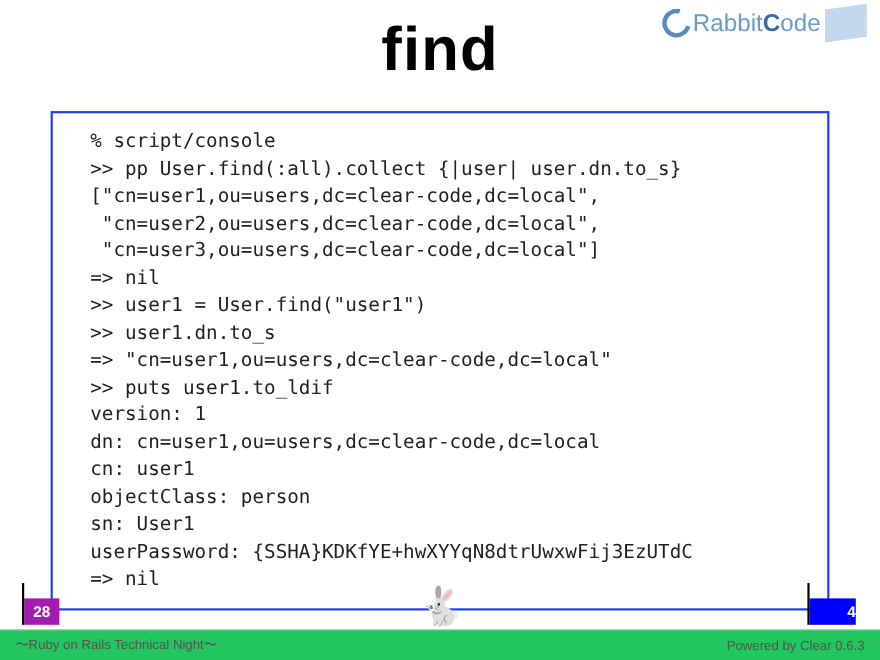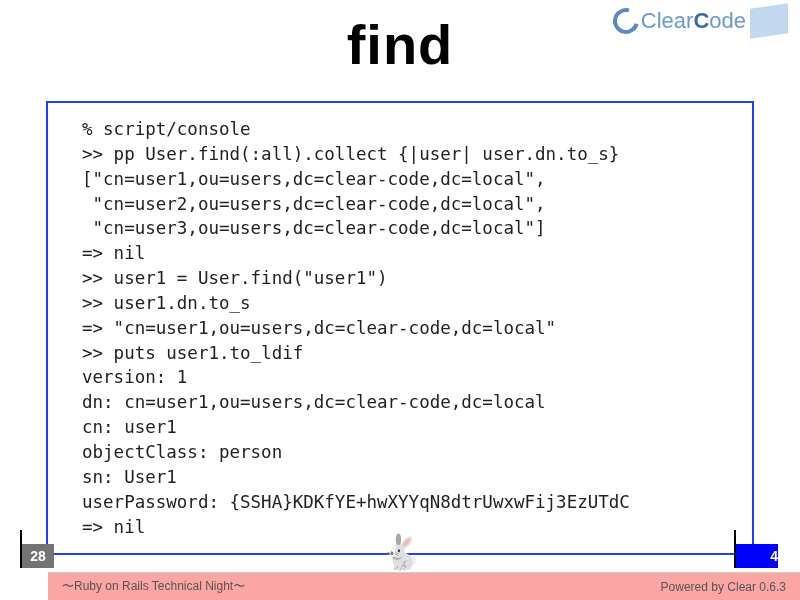--- a/index.html
+++ b/index.html
@@ -58,59 +58,58 @@
     position: absolute;
     bottom: 32px;
     width: 32px; height: 24px;
     display: flex;
     align-items: center;
     justify-content: center;
     color: #fff;
     font-size: 14px;
     font-weight: bold;
   }
-  .flag-left  { left: 22px;  background: #737373; }
+  .flag-left  { left: 22px;  background: #a21caf; }
   .flag-right { right: 22px; background: #0000ff; padding-left: 42px; }
   .flag-left::after, .flag-right::after {
     content: "";
     position: absolute;
     top: -14px;
     width: 2px; height: 38px;
     background: #000;
   }
   .flag-left::after  { left: -2px; }
   .flag-right::after { left: -2px; }
   .footer-bar {
     position: absolute;
     bottom: 0; left: 0; right: 0;
     height: 28px;
     border-top: 1px solid #ccc;
-    background: #fca5a5;
+    background: #22c55e;
     font-size: 12px;
     color: #555;
     display: flex;
     justify-content: space-between;
     align-items: center;
     padding: 0 14px;
-    margin-left: 48px;
   }
   .rabbit {
     position: absolute;
     bottom: 28px;
     left: 50%;
     transform: translateX(-20px);
     font-size: 34px;
   }
 </style>
 </head>
 <body>
 
 <div class="logo">
   <span class="logo-c"></span>
-  <span class="logo-text"><span class="light">Clear</span><span class="bold">C</span><span class="light">ode</span></span>
+  <span class="logo-text"><span class="light">Rabbit</span><span class="bold">C</span><span class="light">ode</span></span>
   <span class="logo-square"></span>
 </div>
 
 <h1 class="title">find</h1>
 
 <pre class="code-box">% script/console
 &gt;&gt; pp User.find(:all).collect {|user| user.dn.to_s}
 ["cn=user1,ou=users,dc=clear-code,dc=local",
  "cn=user2,ou=users,dc=clear-code,dc=local",
  "cn=user3,ou=users,dc=clear-code,dc=local"]

